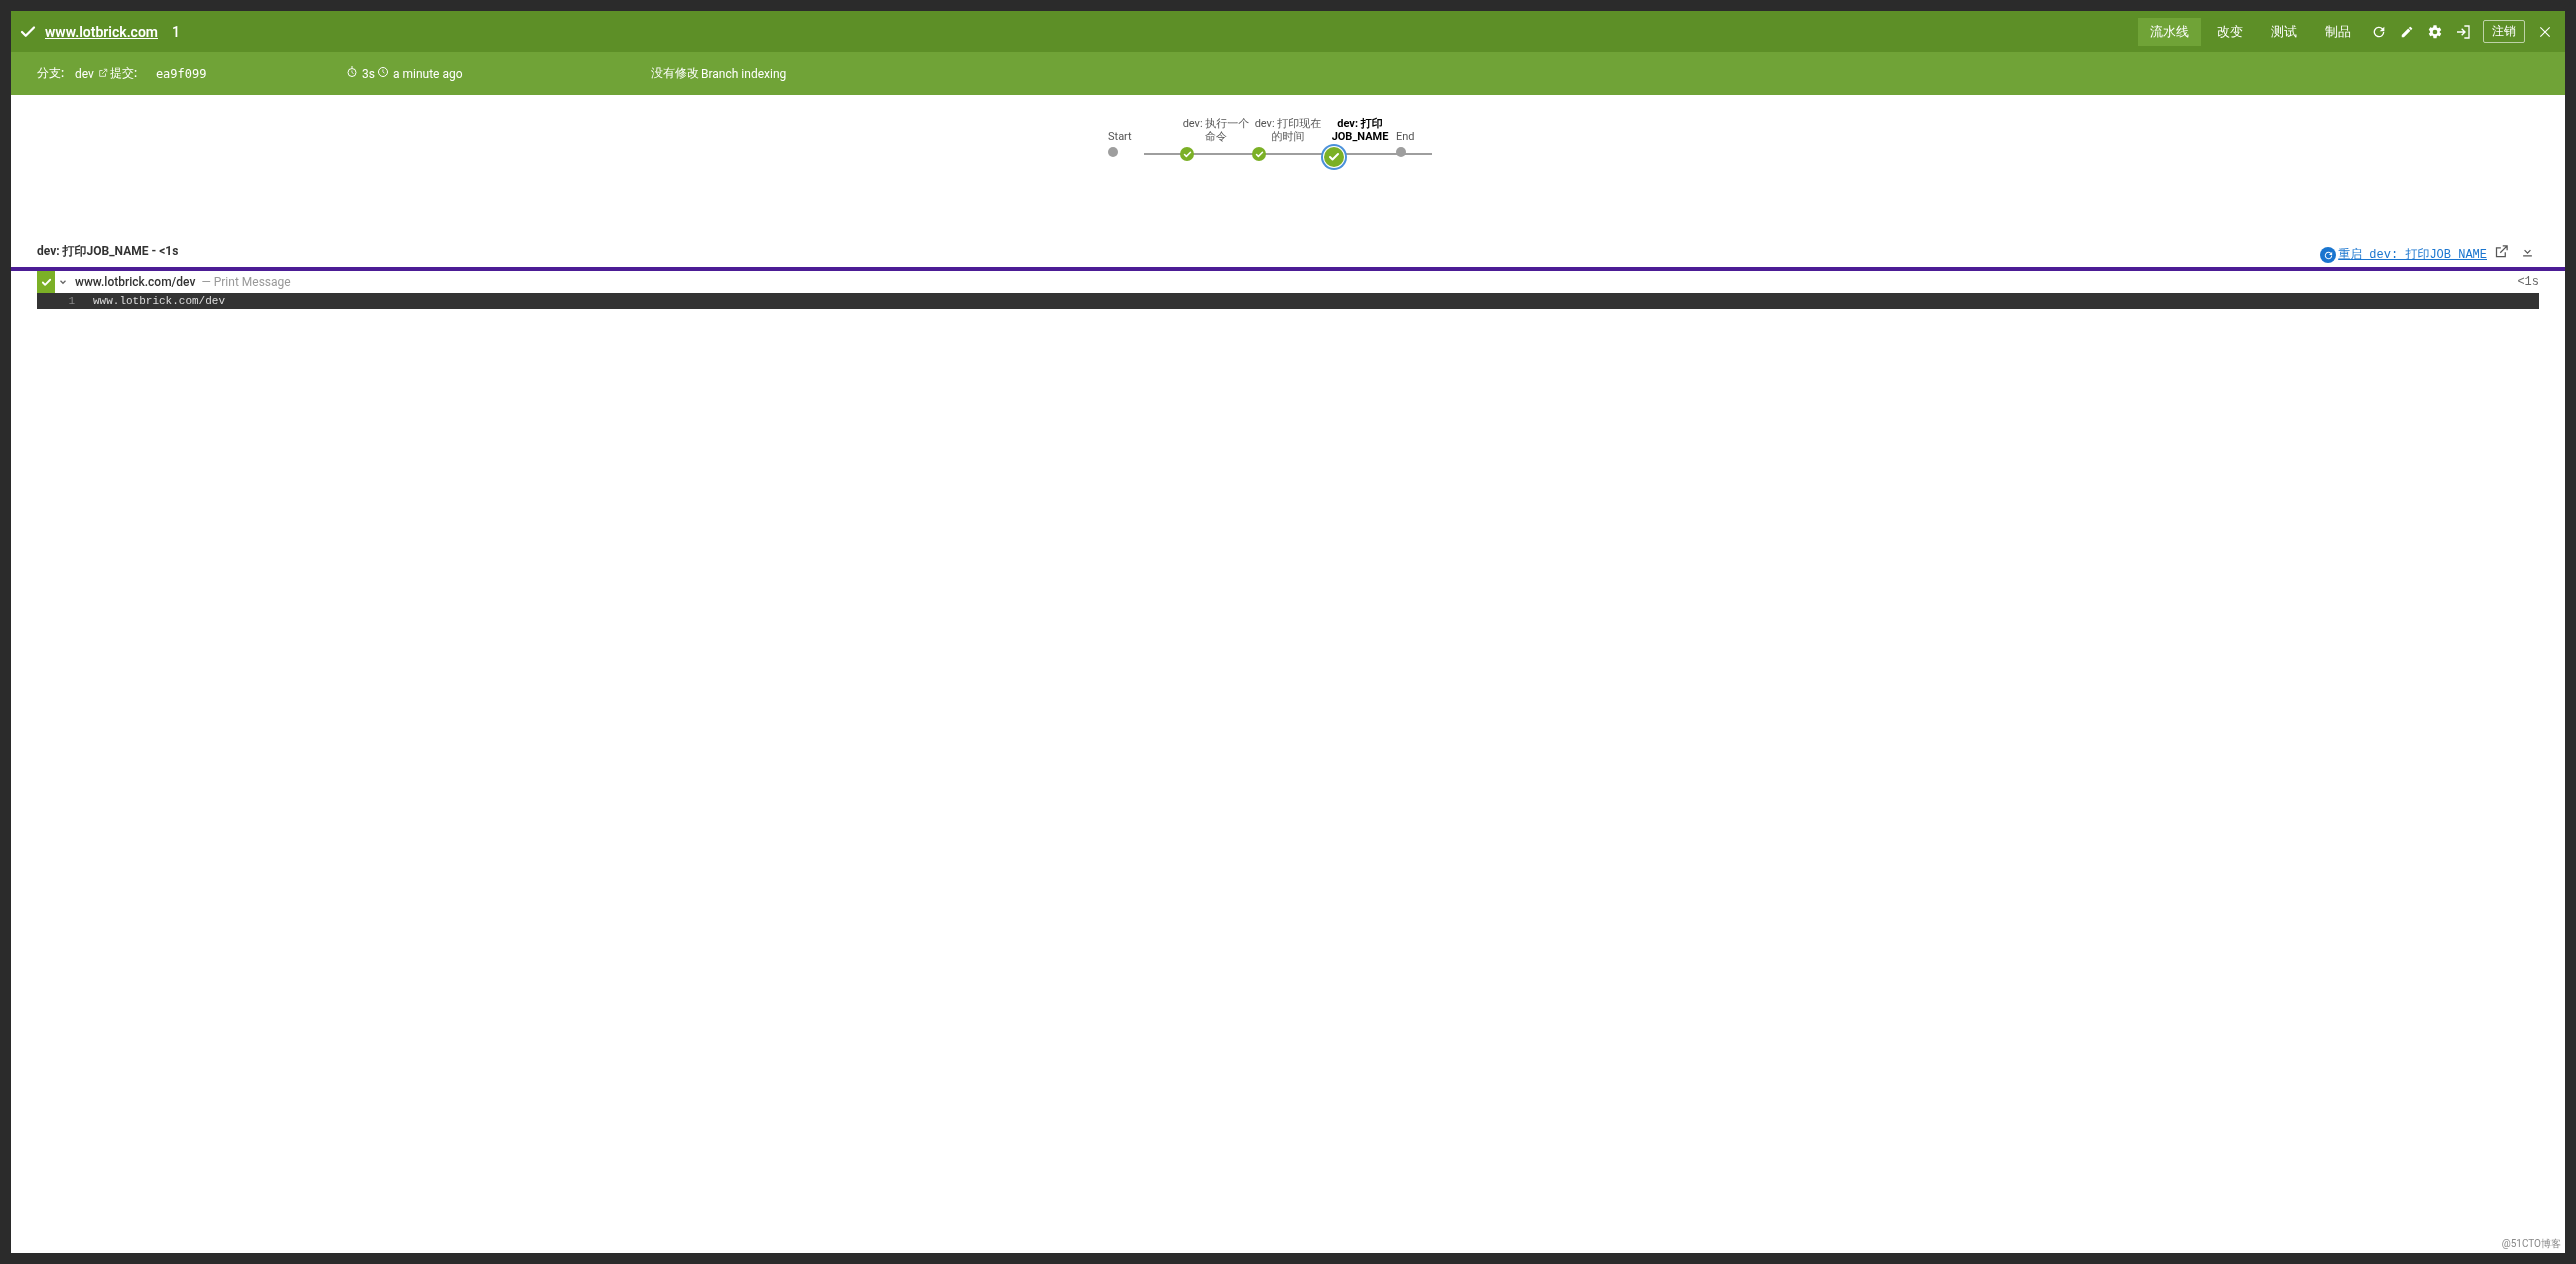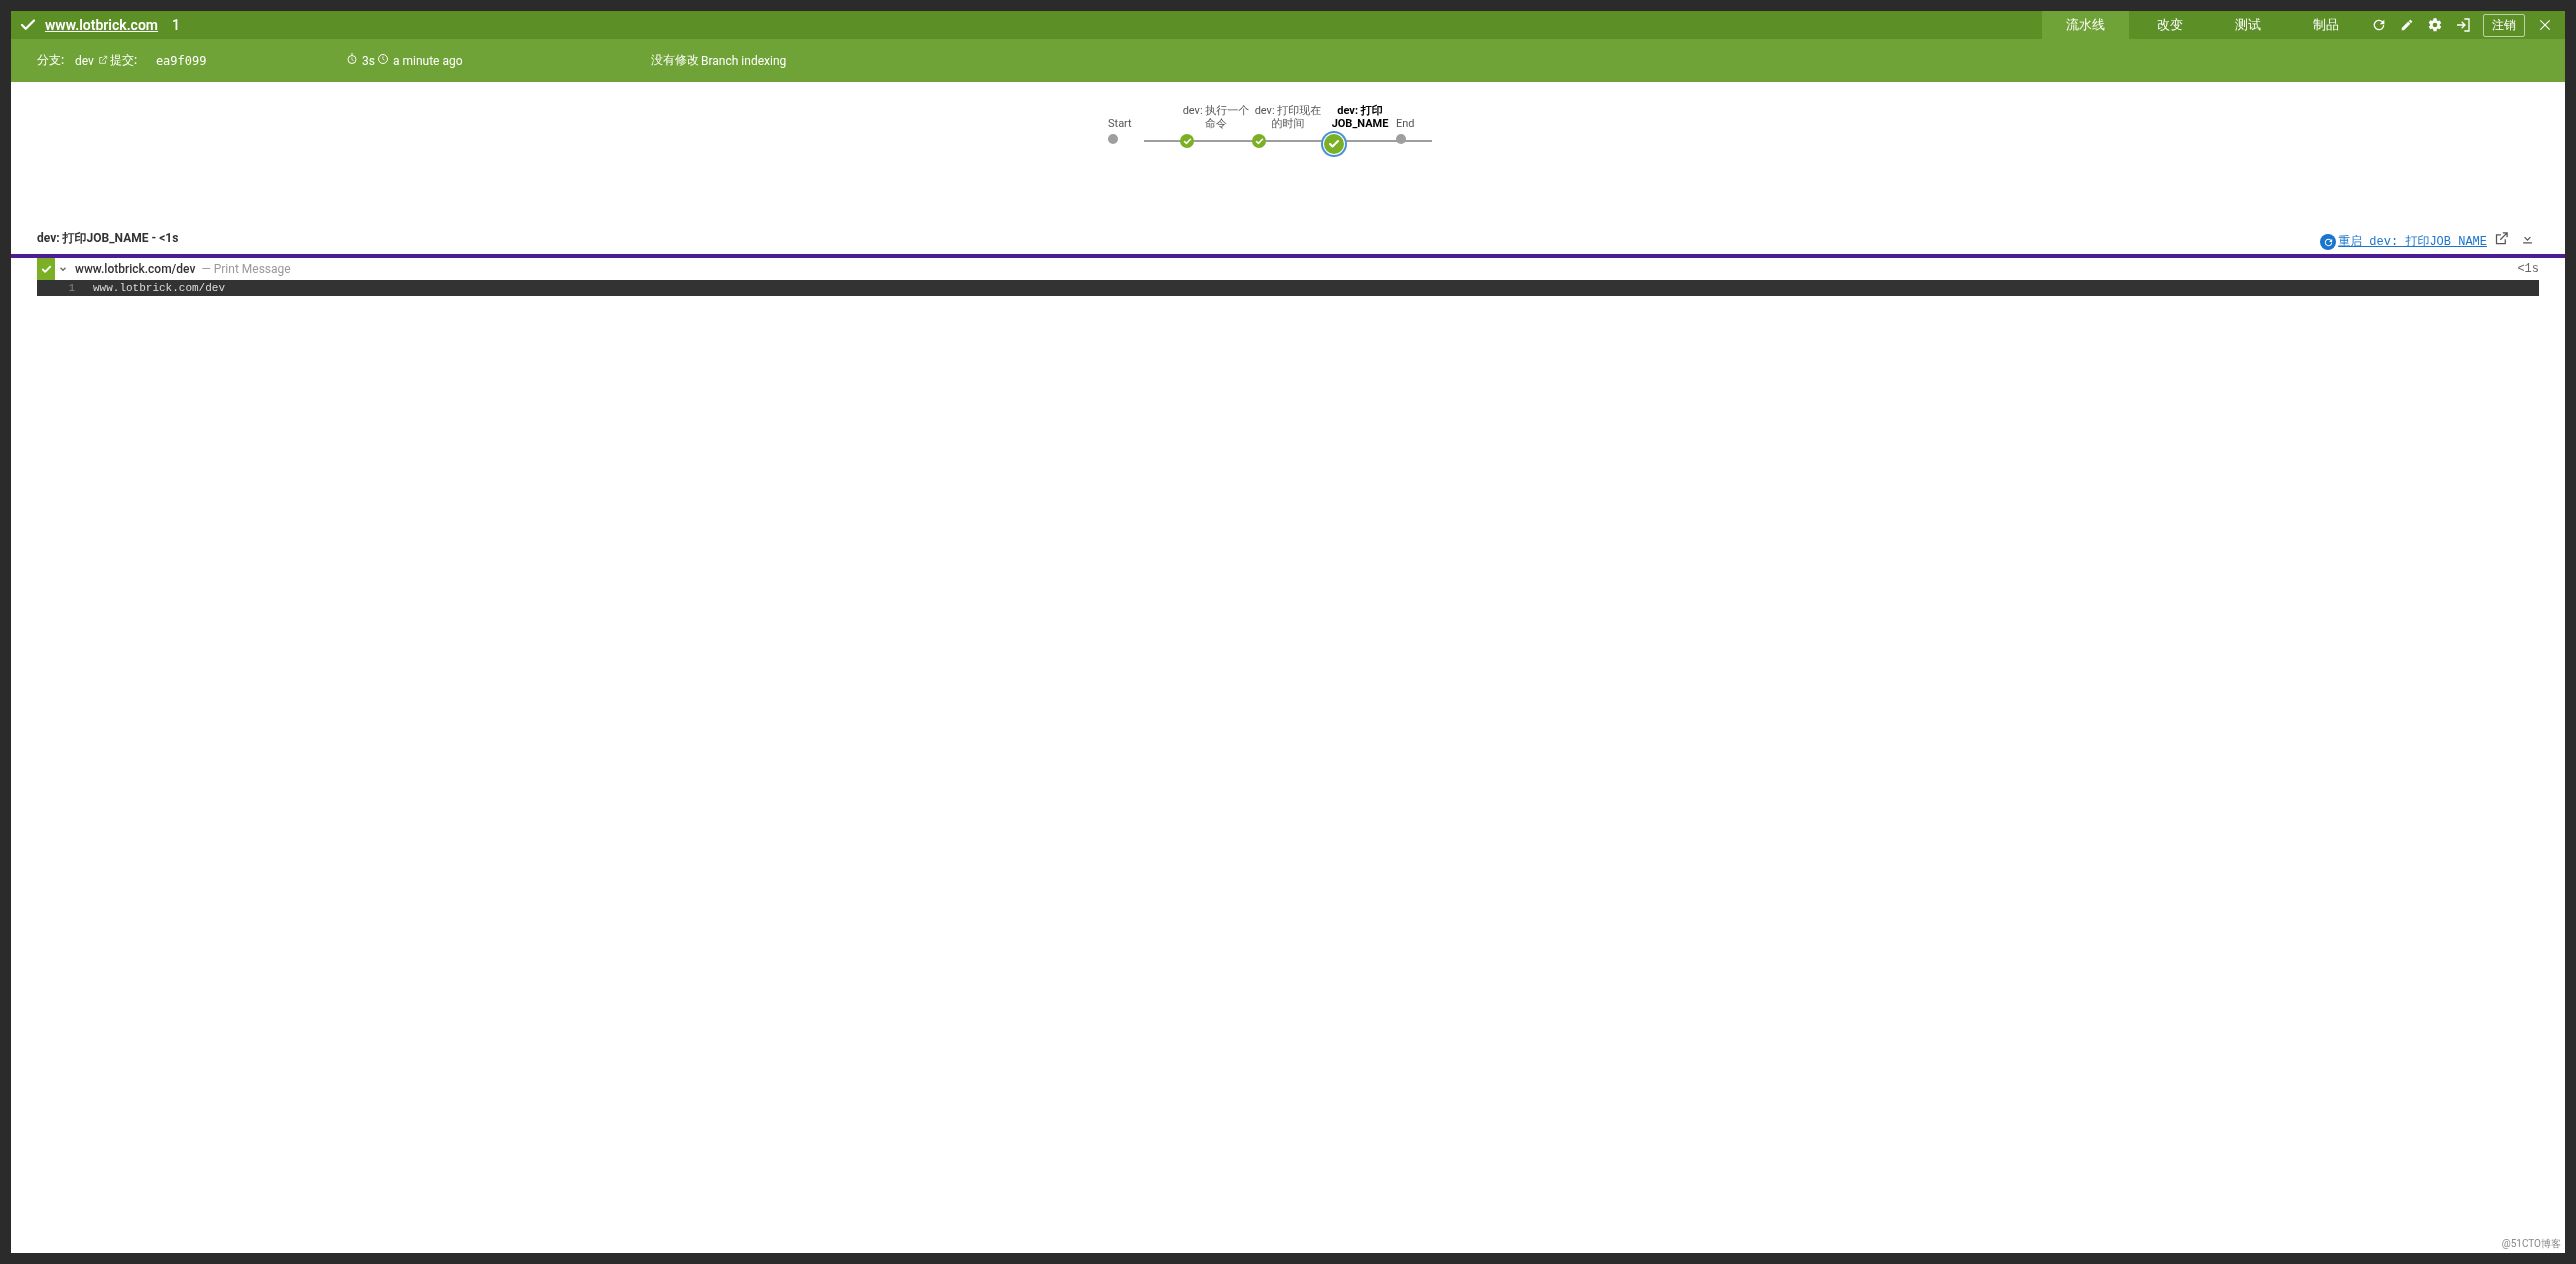--- a/index.html
+++ b/index.html
@@ -9,21 +9,21 @@
       font-size: 13px;
     }
     .page-wrapper {
       background: #fff;
       margin: 11px;
       min-height: calc(100vh - 22px);
       position: relative;
     }
     .top-header {
       background: #5d8f27;
-      height: 28px;
+      height: 41px;
       display: flex;
       align-items: center;
       padding: 0 8px;
       justify-content: space-between;
       color: #fff;
     }
     .top-header-left {
       display: flex;
       align-items: center;
       gap: 8px;
@@ -39,21 +39,21 @@
       font-weight: 500;
       font-size: 14px;
       margin-left: 6px;
     }
     .top-header-right {
       display: flex;
       align-items: center;
       gap: 4px;
     }
     .tab-item {
-      padding: 0 24px;
+      padding: 0 12px;
       height: 28px;
       display: flex;
       align-items: center;
       font-size: 13px;
       color: #fff;
       cursor: pointer;
     }
     .tab-item.active {
       background: #70a337;
     }

